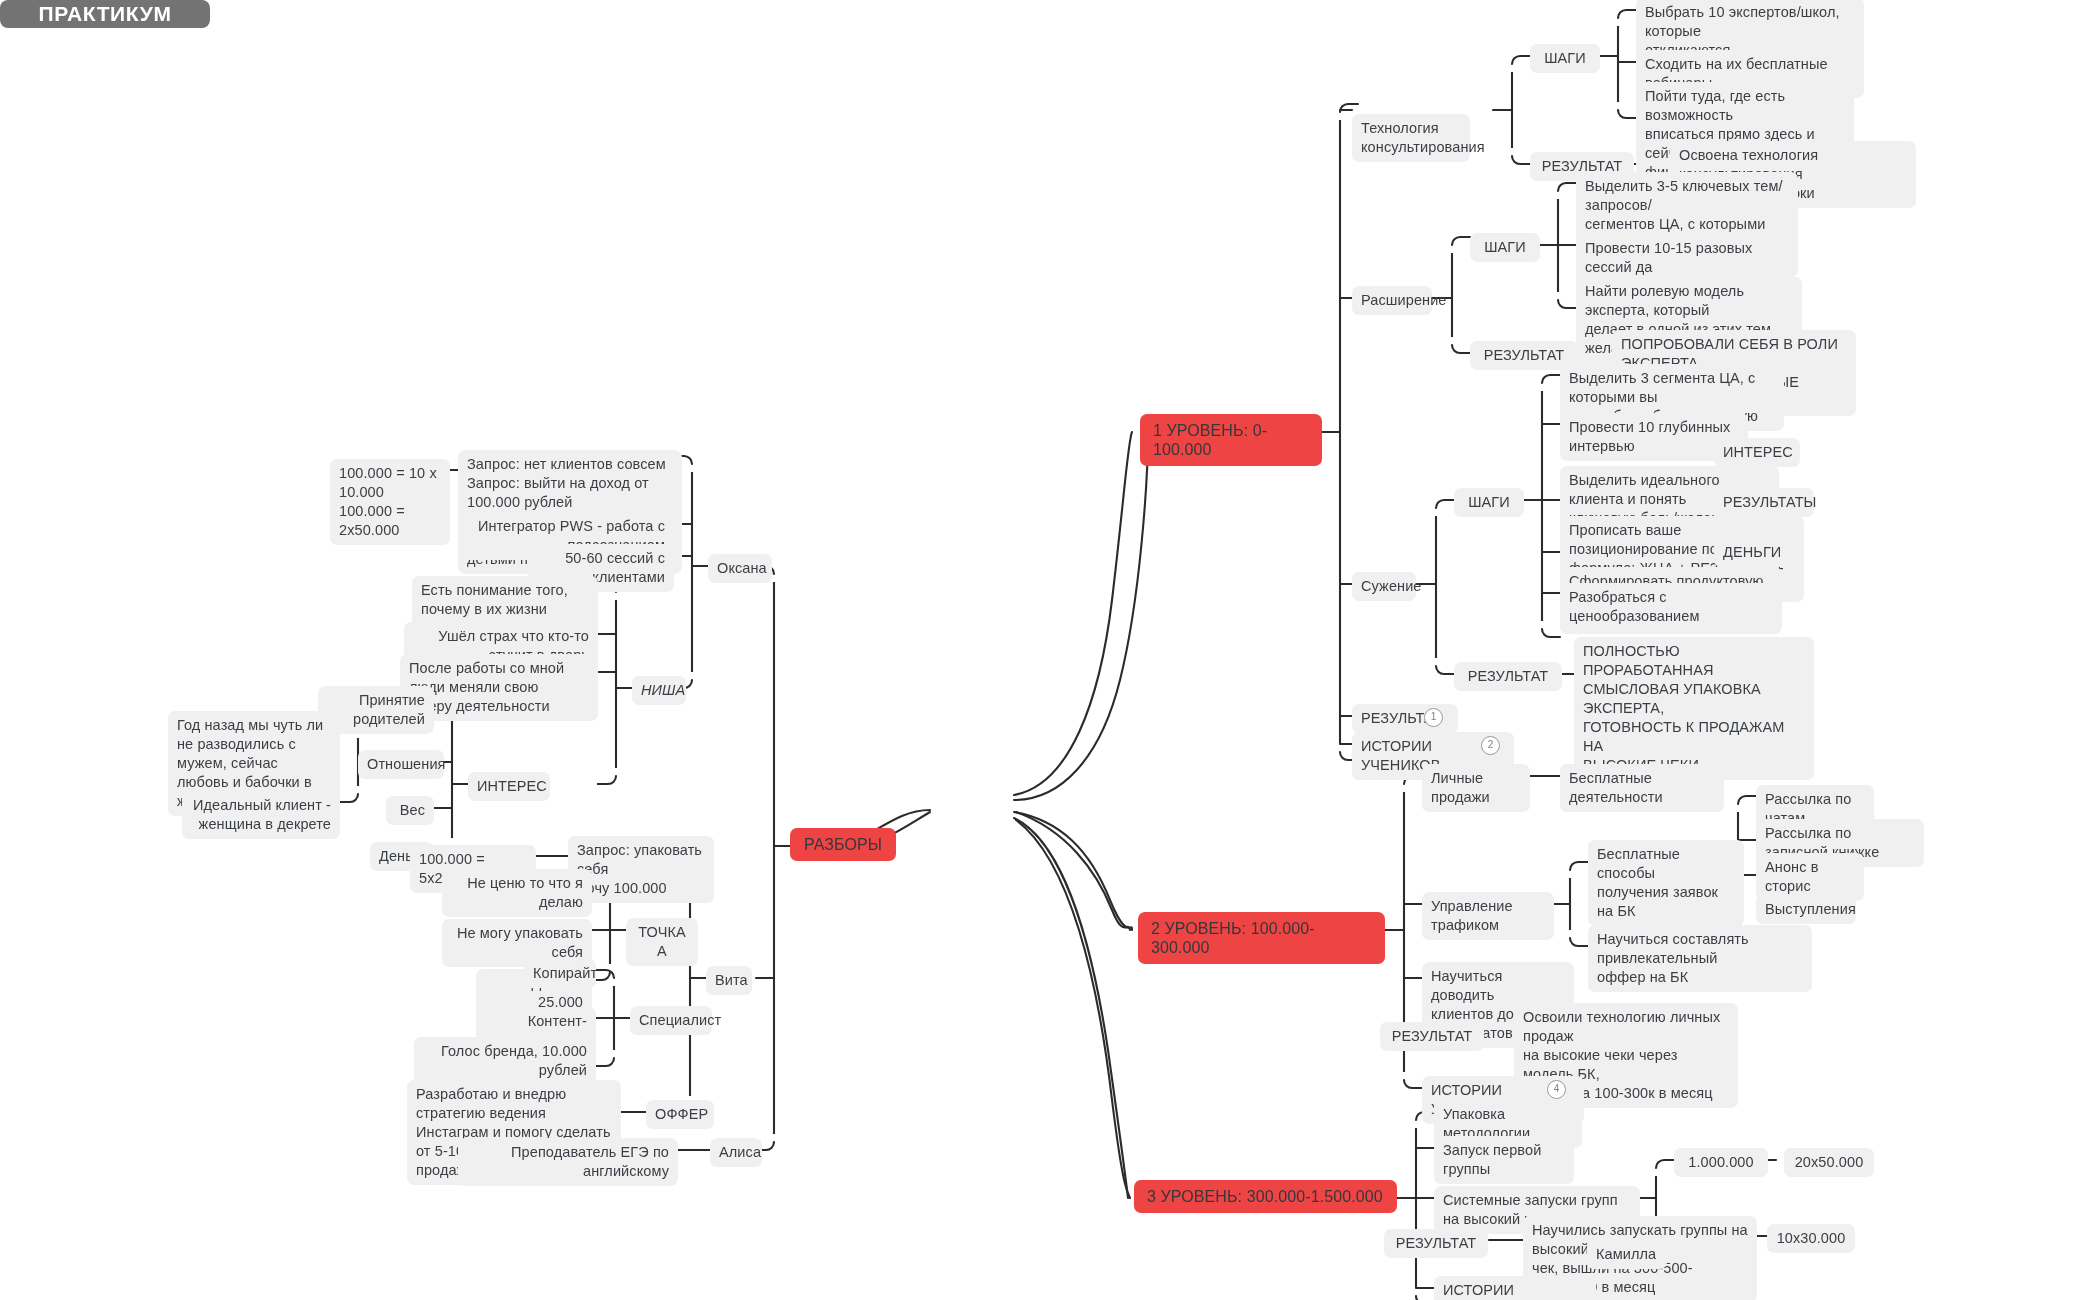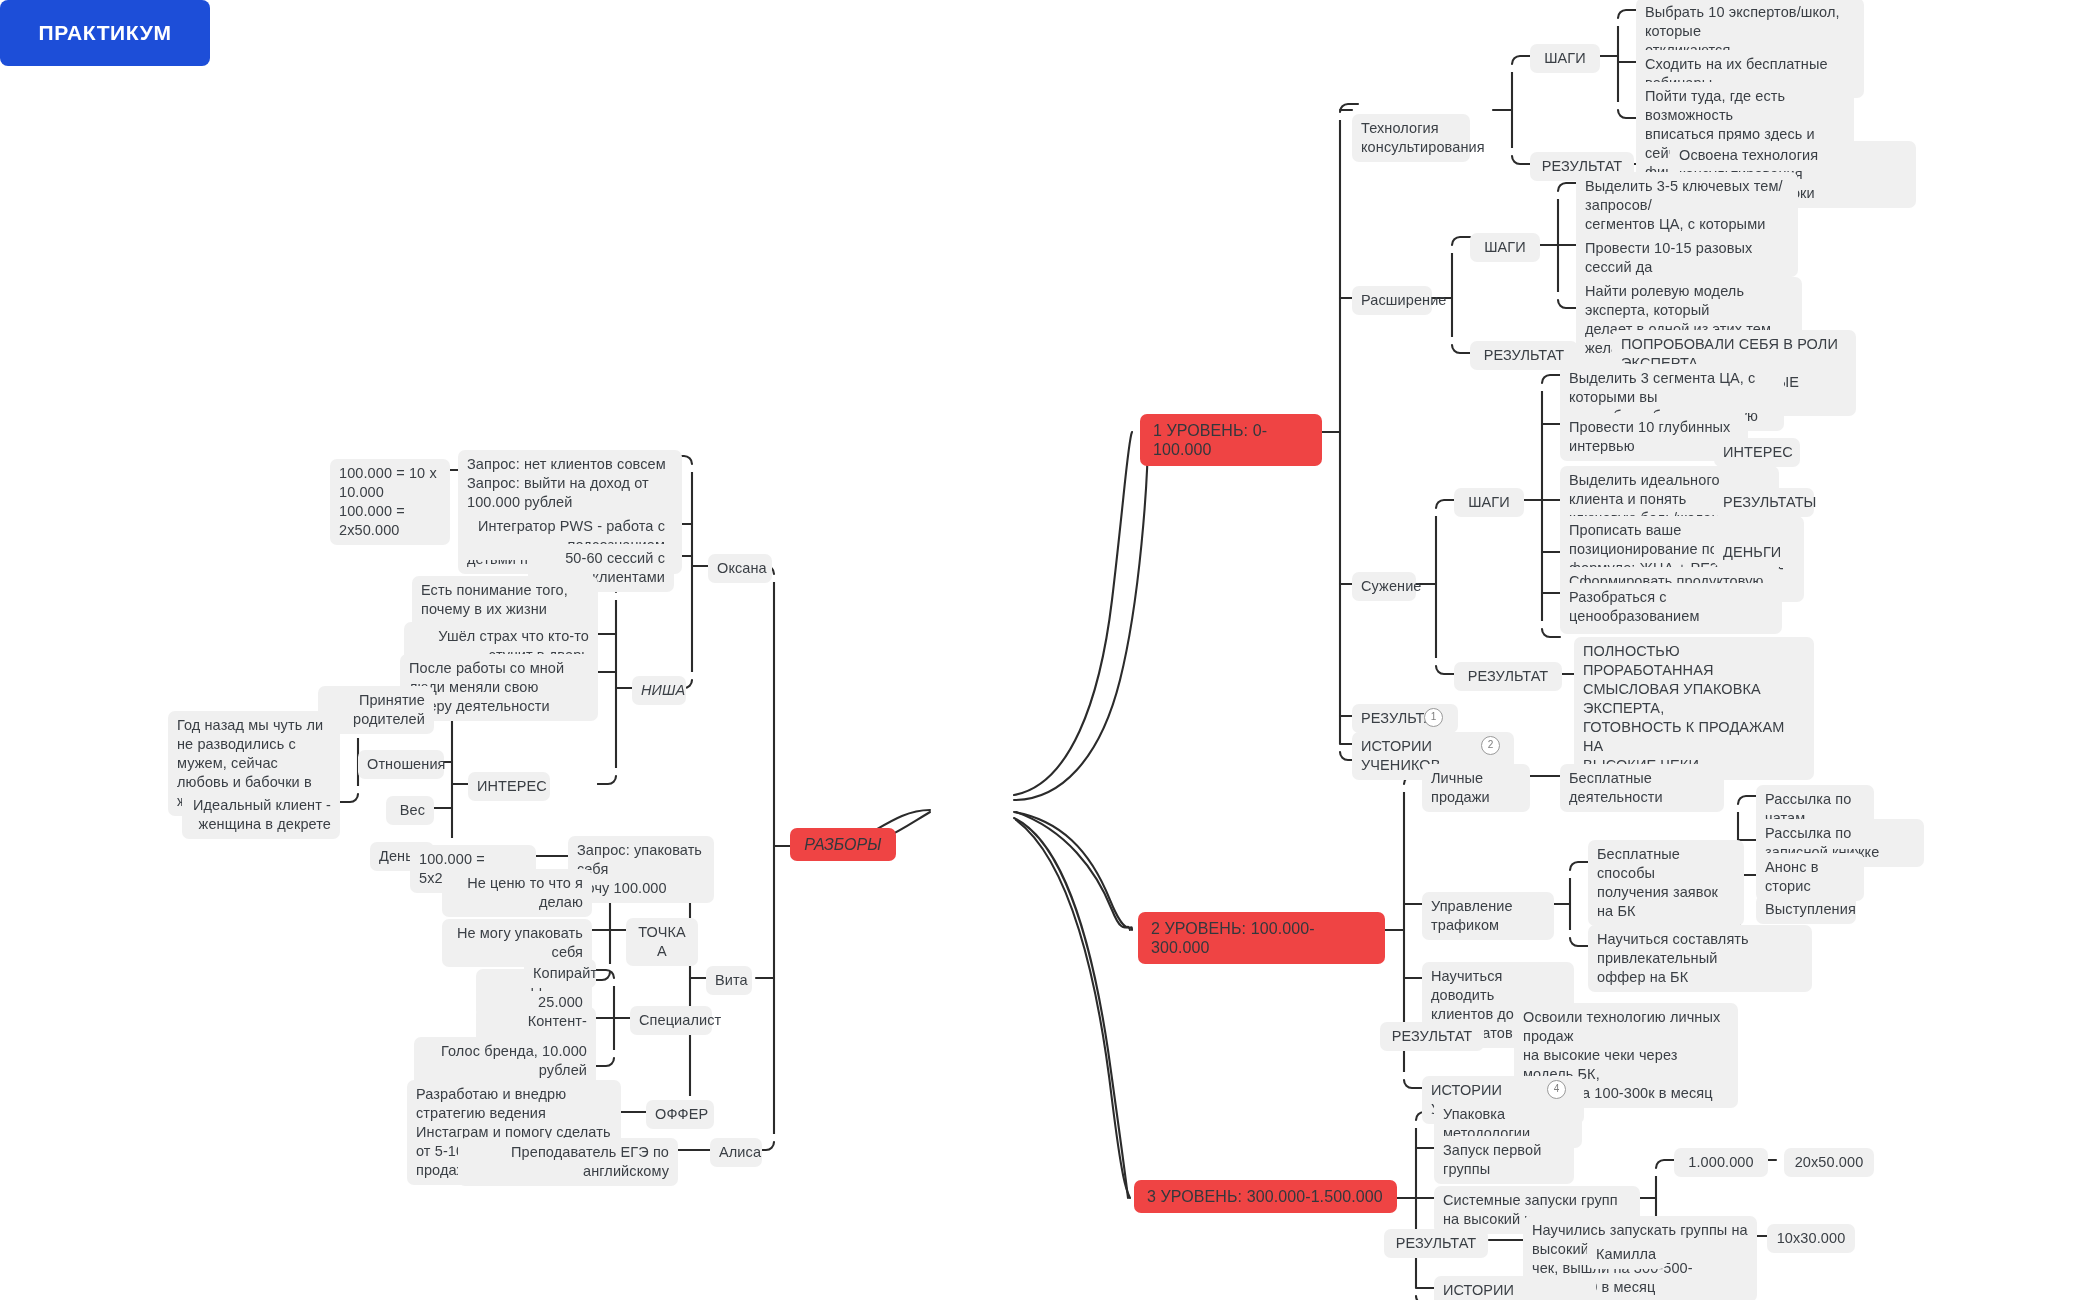--- a/index.html
+++ b/index.html
@@ -20,27 +20,27 @@
     font-size:14.5px;
     line-height:19px;
     padding:5px 9px;
     box-sizing:border-box;
     white-space:pre-line;
     letter-spacing:0.1px;
   }
   .node.rightalign{text-align:right;}
   .node.center{text-align:center;}
   .root{
-    background:#1d4ed8;
+    background:#737373;
     color:#ffffff;
     font-weight:bold;
     font-size:21px;
     letter-spacing:0.6px;
     border-radius:8px;
-    padding:21px 20px;
+    padding:2px 20px;
     text-align:center;
   }
   .level{
     font-size:16px;
     background:#ef4444;
     padding:7px 13px;
     border-radius:7px;
     color:#33383d;
   }
   .badge{
@@ -241,21 +241,21 @@
     <path d="M614,1018 L596,1018"></path>
 
     <path d="M648,1112 L614,1112"></path>
 
     <path d="M712,1150 L678,1150"></path>
   </g>
 </svg>
 
 <div class="root" style="left:930px;top:785px;width:170px;">ПРАКТИКУМ</div>
 
-<div class="node level" style="left:790px;top:828px;width:106px;text-align:center;font-style:italic;">РАЗБОРЫ</div>
+<div class="node level" style="left:790px;top:828px;width:106px;text-align:center;">РАЗБОРЫ</div>
 
 <div class="node level" style="left:1140px;top:414px;width:182px;">1 УРОВЕНЬ: 0-100.000</div>
 
 <div class="node level" style="left:1138px;top:912px;width:247px;">2 УРОВЕНЬ: 100.000-300.000</div>
 
 <div class="node level" style="left:1134px;top:1180px;width:263px;">3 УРОВЕНЬ: 300.000-1.500.000</div>
 
 <div class="node" style="left:1352px;top:114px;width:118px;">Технология консультирования</div>
 
 <div class="node center" style="left:1530px;top:44px;width:70px;">ШАГИ</div>

